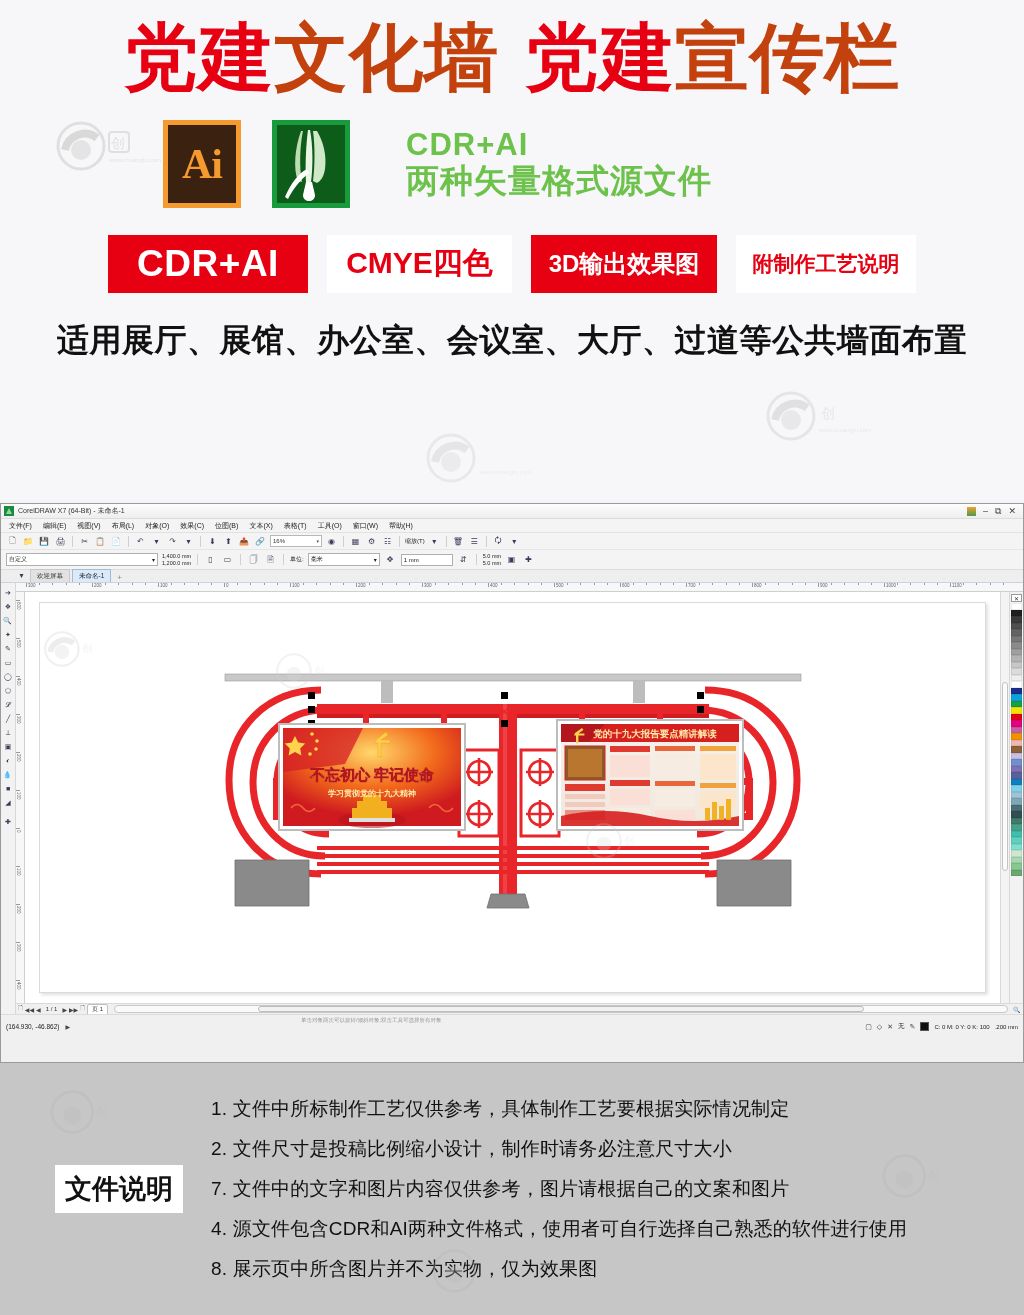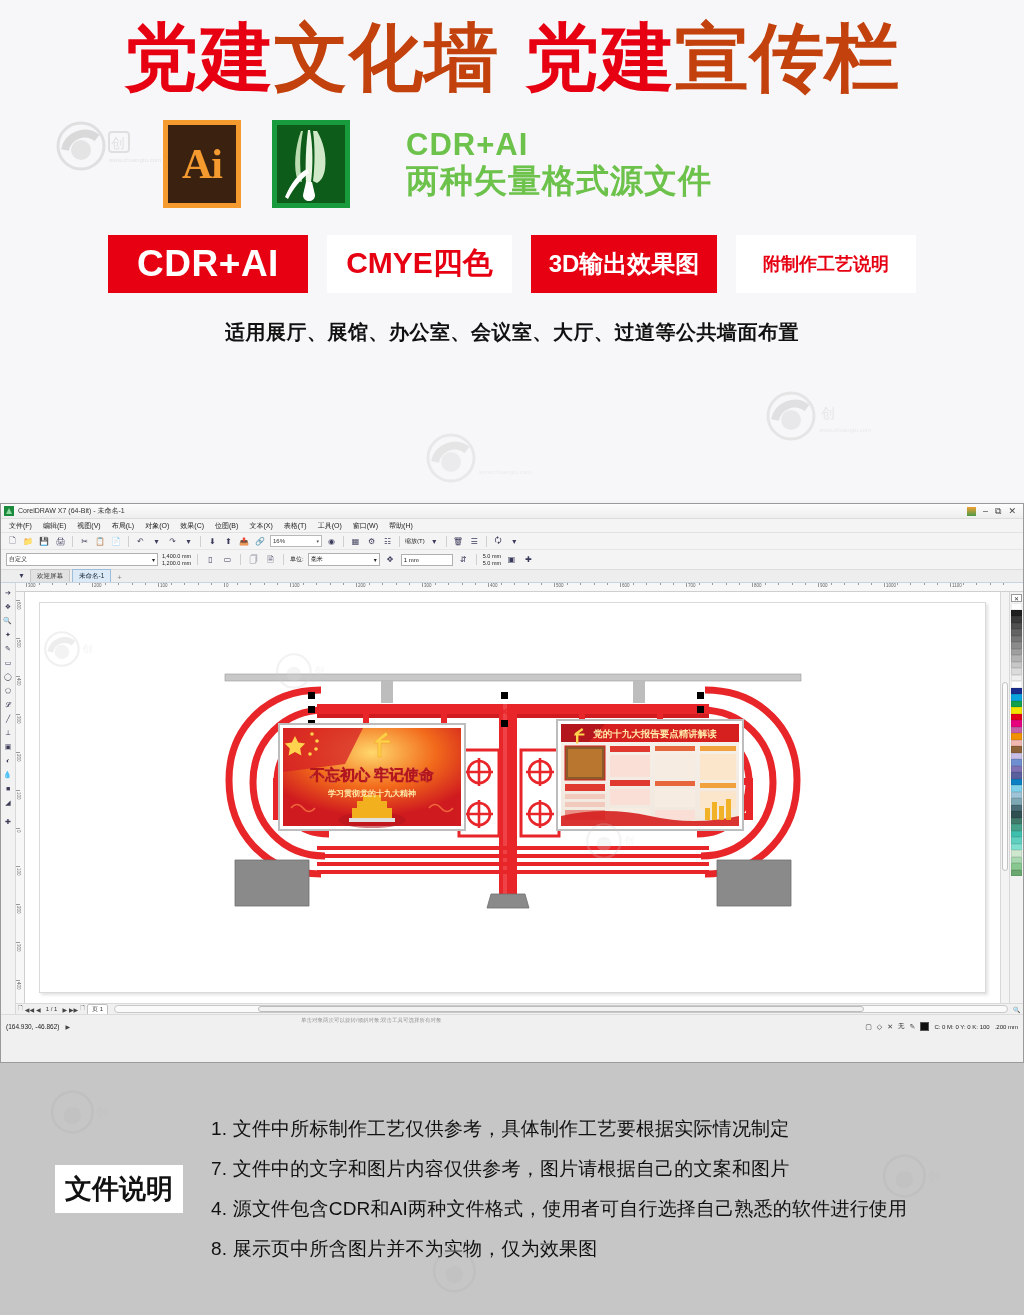--- a/index.html
+++ b/index.html
@@ -61,25 +61,25 @@
   }
   .tag {
     display: flex; align-items: center; justify-content: center;
     padding: 8px 13px; font-weight: bold; white-space: nowrap;
   }
   .tag-filled { background: #e60012; color: #ffffff; }
   .tag-outline { background: #ffffff; color: #e60012; }
   .tag-1 { font-size: 37px; letter-spacing: 0.5px; min-width: 200px; }
   .tag-2 { font-size: 30px; min-width: 185px; }
   .tag-3 { font-size: 24px; min-width: 186px; }
-  .tag-4 { font-size: 18px; min-width: 180px; }
+  .tag-4 { font-size: 21px; min-width: 180px; }
 
   .subline {
     text-align: center; margin-top: 26px;
-    font-size: 20px; font-weight: bold; color: #111;
+    font-size: 32px; font-weight: bold; color: #111;
     letter-spacing: 0.5px; white-space: nowrap;
   }
   .redline {
     text-align: center; margin-top: 22px;
     font-size: 36px; font-weight: bold; color: #e60012;
     letter-spacing: 1px; white-space: nowrap;
   }
 
   
   .wm { position: absolute; pointer-events: none; opacity: 0.5; }
@@ -887,20 +887,21 @@
         <span class="sb-color-txt">C: 0 M: 0 Y: 0 K: 100</span>
         <span class="sb-color-txt">.200 mm</span>
       </div>
     </div>
   </div>
 
   <div class="footer">
     <div class="footer-label">文件说明</div>
     <div class="footer-list">
       <div class="footer-item">1. 文件中所标制作工艺仅供参考，具体制作工艺要根据实际情况制定</div>
+      <div class="footer-item">2. 文件尺寸是投稿比例缩小设计，制作时请务必注意尺寸大小</div>
       <div class="footer-item">7. 文件中的文字和图片内容仅供参考，图片请根据自己的文案和图片</div>
       <div class="footer-item">4. 源文件包含CDR和AI两种文件格式，使用者可自行选择自己熟悉的软件进行使用</div>
       <div class="footer-item">8. 展示页中所含图片并不为实物，仅为效果图</div>
     </div>
     <div class="wm" style="left:48px; top:26px; opacity:.35;">
       <svg width="100" height="46" viewBox="0 0 110 52">
         <circle cx="26" cy="26" r="23" fill="none" stroke="#b5b5b5" stroke-width="3"></circle>
         <circle cx="26" cy="30" r="10" fill="#bcbcbc"></circle>
         <text x="52" y="30" font-size="14" fill="#bdbdbd" font-family="'Liberation Sans',sans-serif">创</text>
       </svg>

